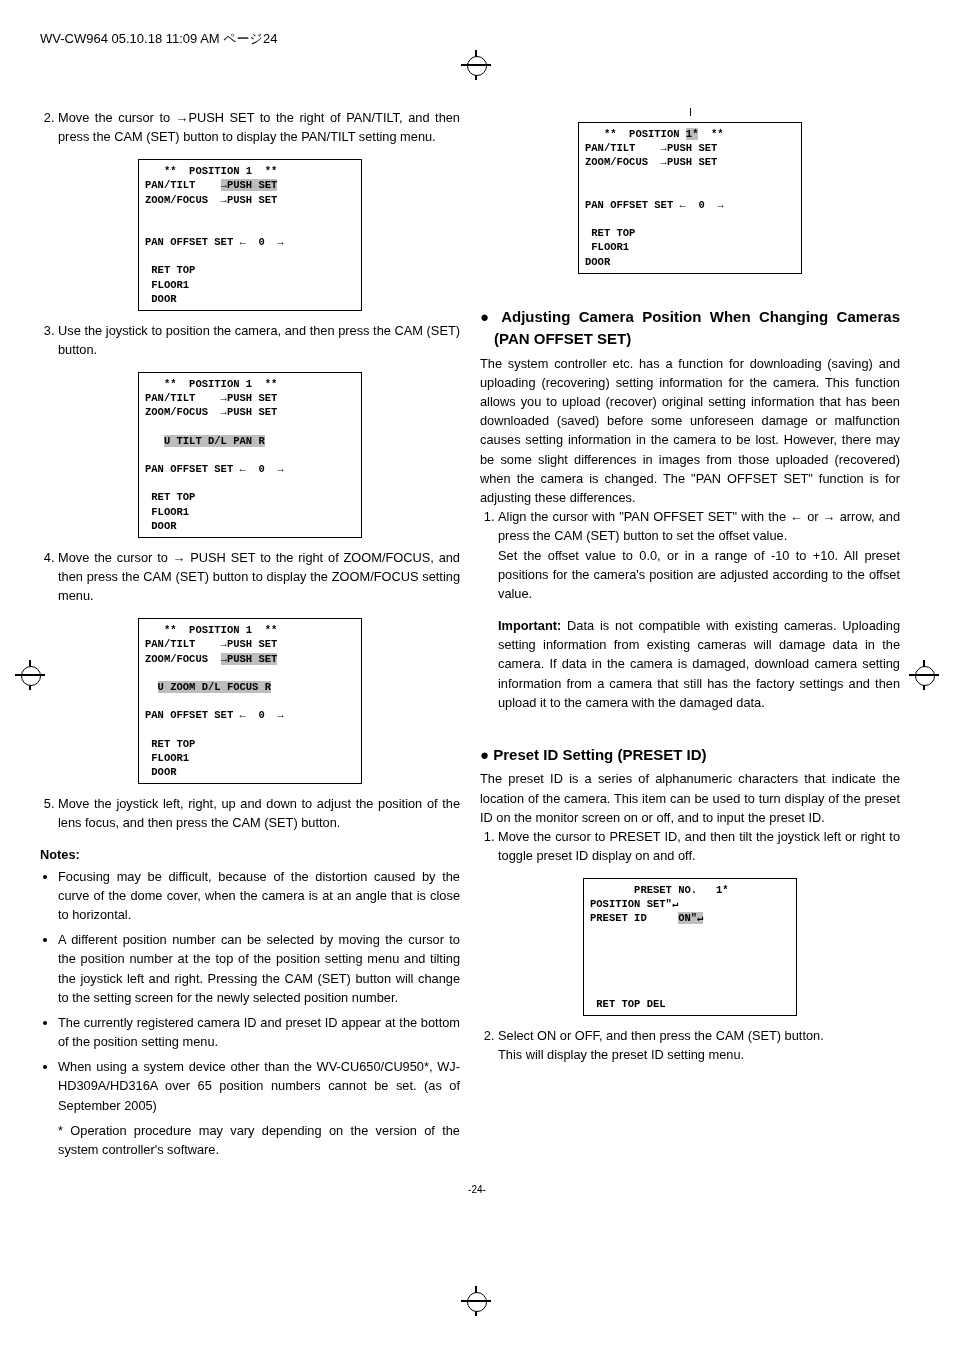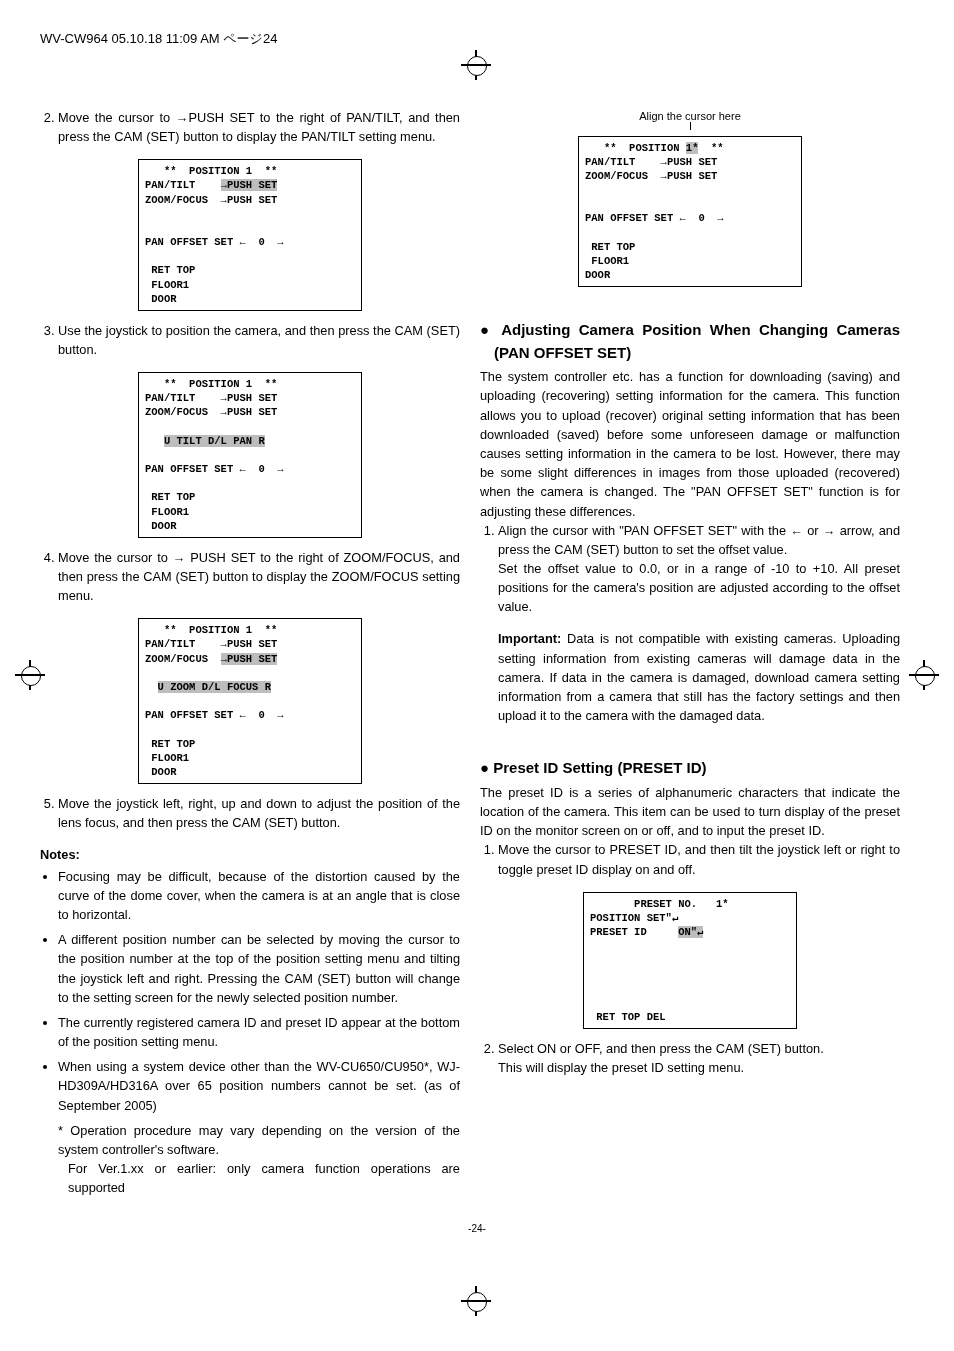--- a/index.html
+++ b/index.html
@@ -240,25 +240,23 @@
       </ol>
 
       <div class="notes-title">Notes:</div>
       <ul class="bullets">
         <li>Focusing may be difficult, because of the distortion caused by the curve of the dome cover, when the camera is at an angle that is close to horizontal.</li>
         <li>A different position number can be selected by moving the cursor to the position number at the top of the position setting menu and tilting the joystick left and right. Pressing the CAM (SET) button will change to the setting screen for the newly selected position number.</li>
         <li>The currently registered camera ID and preset ID appear at the bottom of the position setting menu.</li>
         <li>When using a system device other than the WV-CU650/CU950*, WJ-HD309A/HD316A over 65 position numbers cannot be set. (as of September 2005)</li>
       </ul>
       <div class="sub-star">* Operation procedure may vary depending on the version of the system controller's software.</div>
-      <div class="sub-star" style="margin-left:28px">For Ver.1.xx or earlier: only camera function operations are supported</div>
     </div>
 
     <div class="col">
-      <div class="align-label">Align the cursor here</div>
       <div class="align-tick"></div>
       <div class="menubox"><span>   **  POSITION </span><span class="hl">1*</span><span>  **</span>
 <span>PAN/TILT    →PUSH SET</span>
 <span>ZOOM/FOCUS  →PUSH SET</span>
 <span> </span>
 <span> </span>
 <span>PAN OFFSET SET ←  0  →</span>
 <span> </span>
 <span> RET TOP</span>
 <span> FLOOR1</span>

